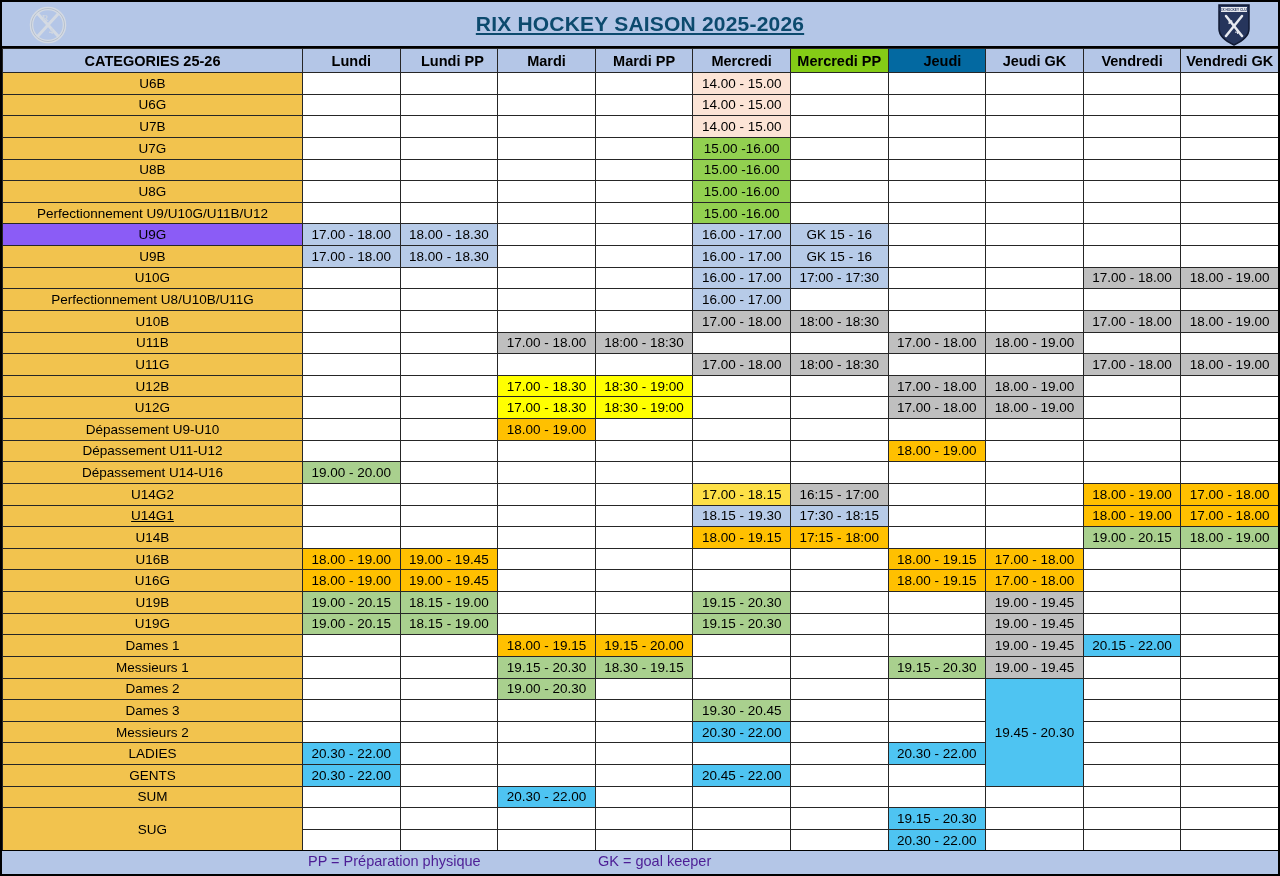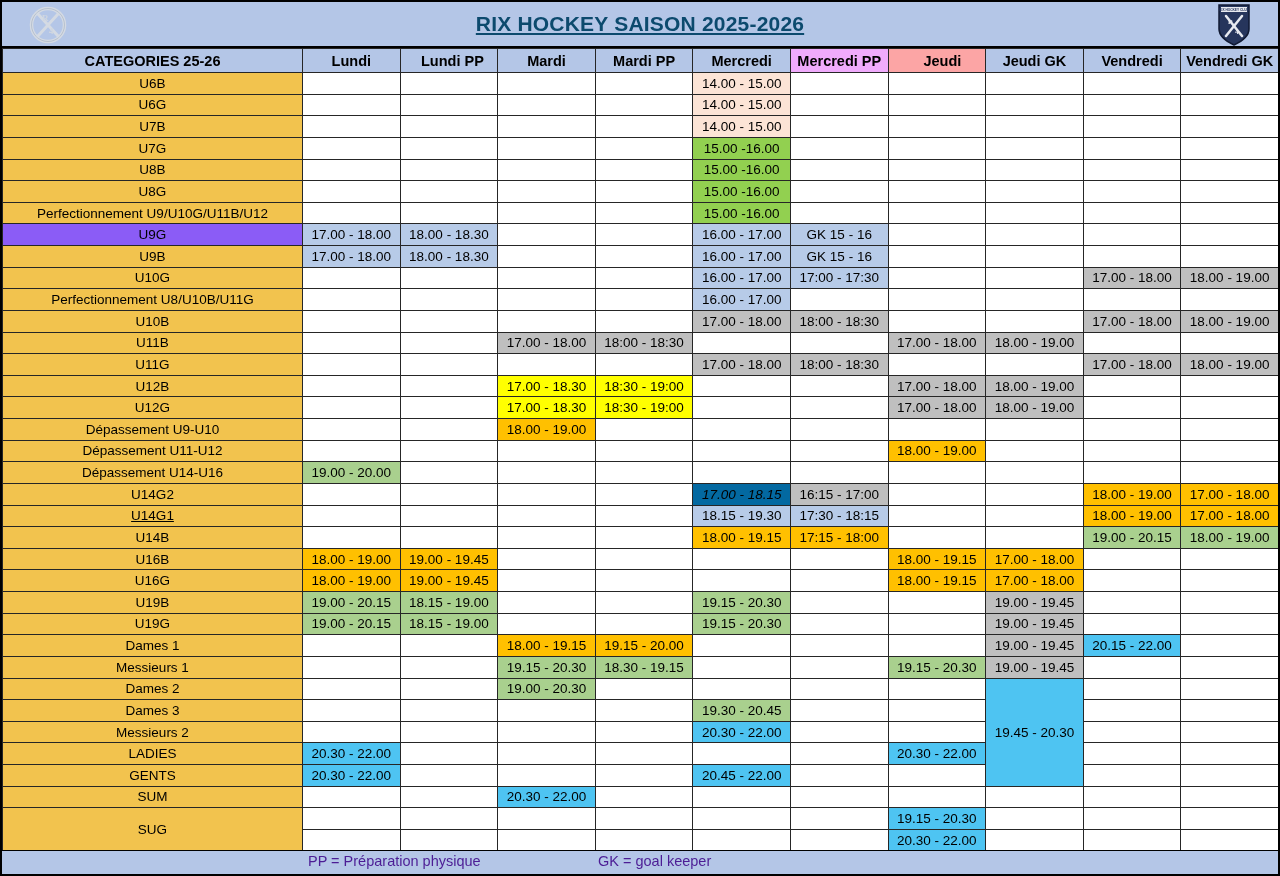--- a/index.html
+++ b/index.html
@@ -70,22 +70,22 @@
       <col span="10" style="width:97.6px">
     </colgroup>
     <thead>
       <tr id="schedule-head-row">
           <th style="background: rgb(180, 198, 231);">CATEGORIES 25-26</th>
           <th style="background: rgb(180, 198, 231);">Lundi</th>
           <th style="background: rgb(180, 198, 231); padding-left: 8px;">Lundi PP</th>
           <th style="background: rgb(180, 198, 231);">Mardi</th>
           <th style="background: rgb(180, 198, 231);">Mardi PP</th>
           <th style="background: rgb(180, 198, 231);">Mercredi</th>
-          <th style="background: #f0abfc;">Mercredi PP</th>
-          <th style="background: #fca5a5; padding-left: 12px;">Jeudi</th>
+          <th style="background: #84cc16;">Mercredi PP</th>
+          <th style="background: #0369a1; padding-left: 12px;">Jeudi</th>
           <th style="background: rgb(180, 198, 231);">Jeudi GK</th>
           <th style="background: rgb(180, 198, 231);">Vendredi</th>
           <th style="background: rgb(180, 198, 231);">Vendredi GK</th>
         </tr>
     </thead>
     <tbody id="schedule-body">
         <tr>
           <td class="cat" style="background: rgb(242, 195, 78);">U6B</td>
           <td></td>
           <td></td>
@@ -331,21 +331,21 @@
           <td></td>
           <td></td>
           <td></td>
         </tr>
         <tr>
           <td class="cat" style="background: rgb(242, 195, 78);">U14G2</td>
           <td></td>
           <td></td>
           <td></td>
           <td></td>
-          <td style="background: #0369a1; font-style: italic;">17.00 - 18.15</td>
+          <td style="background: #fde047;">17.00 - 18.15</td>
           <td style="background: rgb(191, 191, 191);">16:15 - 17:00</td>
           <td></td>
           <td></td>
           <td style="background: rgb(255, 192, 0);">18.00 - 19.00</td>
           <td style="background: rgb(255, 192, 0);">17.00 - 18.00</td>
         </tr>
         <tr>
           <td class="cat" style="background: rgb(242, 195, 78); text-decoration: underline;">U14G1</td>
           <td></td>
           <td></td>

